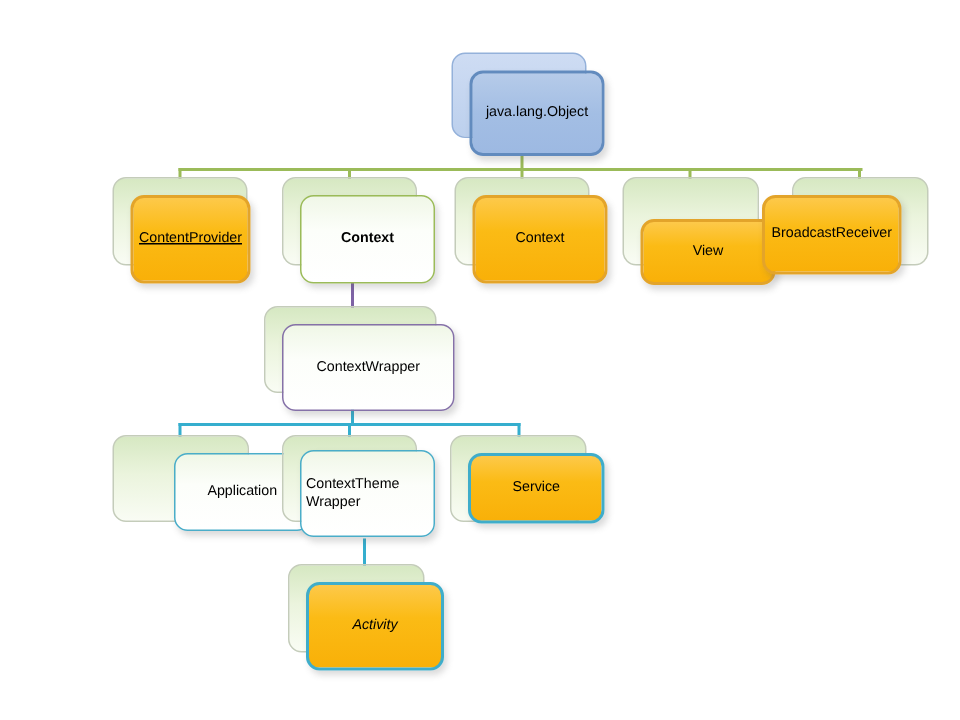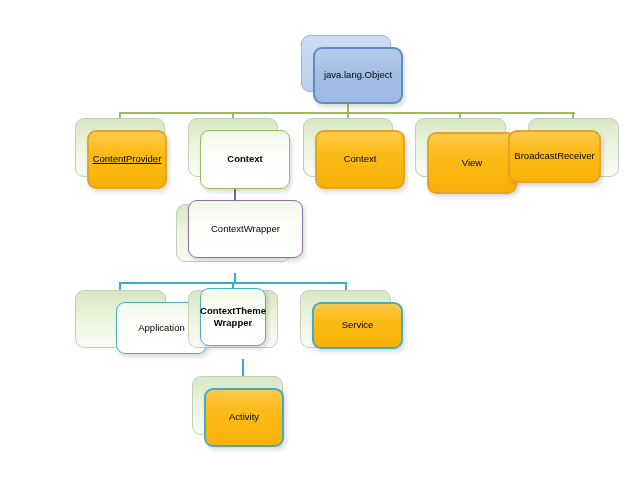--- a/index.html
+++ b/index.html
@@ -12,21 +12,21 @@
   .back-green{
     background:linear-gradient(180deg,#d6e8c2 0%,#ebf4dd 45%,#f9fcf4 100%);
     border:1px solid #c4ccba;
   }
   .back-blue{
     background:linear-gradient(180deg,#cedcf3 0%,#bcd0ed 100%);
     border:1px solid #94b1da;
   }
   
   .front{
-    display:flex;align-items:center;justify-content:center;text-align:center;
+    display:flex;align-items:center;justify-content:center;text-align:left;
     font-size:9.5px;line-height:1.3;padding:2px 3px;
     box-shadow:2px 3px 4px rgba(90,90,90,0.22);
   }
   .fill-blue{
     background:linear-gradient(180deg,#b6cbe9 0%,#a3bee4 50%,#9db9e2 100%);
     border:2px solid #628bbe;
   }
   .fill-orange{
     background:linear-gradient(180deg,#fdc94a 0%,#fbbb15 40%,#f9b008 100%);
   }
@@ -82,47 +82,47 @@
   <div class="shape front fill-white bd-green" style="left:200px;top:130px;width:90px;height:59px;">
     <span>Context</span>
   </div>
 
   <div class="shape back-green" style="left:303px;top:118px;width:90px;height:59px;"></div>
   <div class="shape front fill-orange bd-orange" style="left:315px;top:130px;width:90px;height:59px;">
     <span>Context</span>
   </div>
 
   <div class="shape back-green" style="left:415px;top:118px;width:91px;height:59px;"></div>
-  <div class="shape front fill-orange bd-orange" style="left:427px;top:132px;width:90px;height:62px;">
+  <div class="shape front fill-orange bd-orange" style="left:427px;top:146px;width:90px;height:44px;">
     <span>View</span>
   </div>
 
   <div class="shape back-green" style="left:528px;top:118px;width:91px;height:59px;"></div>
   <div class="shape front fill-orange bd-orange" style="left:508px;top:130px;width:93px;height:53px;">
     <span class="nowrap">BroadcastReceiver</span>
   </div>
 
   <div class="shape back-green" style="left:176px;top:204px;width:115px;height:58px;"></div>
-  <div class="shape front fill-white bd-purple" style="left:188px;top:200px;width:115px;height:58px;">
+  <div class="shape front fill-white bd-purple" style="left:188px;top:216px;width:115px;height:58px;">
     <span>ContextWrapper</span>
   </div>
 
   <div class="shape back-green" style="left:75px;top:290px;width:91px;height:58px;"></div>
   <div class="shape front fill-white bd-cyan" style="left:87px;top:302px;width:91px;height:52px;margin-left:29px;">
     <span>Application</span>
   </div>
 
   <div class="shape back-green" style="left:188px;top:290px;width:90px;height:58px;"></div>
-  <div class="shape front fill-white bd-cyan" style="left:200px;top:288px;width:66px;height:58px;font-weight:bold;">
+  <div class="shape front fill-white bd-cyan" style="left:200px;top:300px;width:90px;height:58px;">
     <span>ContextTheme Wrapper</span>
   </div>
 
   <div class="shape back-green" style="left:300px;top:290px;width:91px;height:58px;"></div>
   <div class="shape front fill-orange bd-cyan2" style="left:312px;top:302px;width:91px;height:47px;">
     <span>Service</span>
   </div>
 
   <div class="shape back-green" style="left:192px;top:376px;width:91px;height:59px;"></div>
-  <div class="shape front fill-orange bd-cyan2" style="left:204px;top:388px;width:80px;height:59px;">
+  <div class="shape front fill-orange bd-cyan2" style="left:204px;top:388px;width:92px;height:59px;font-style:italic;">
     <span>Activity</span>
   </div>
 
 </div>
 
 </body></html>

